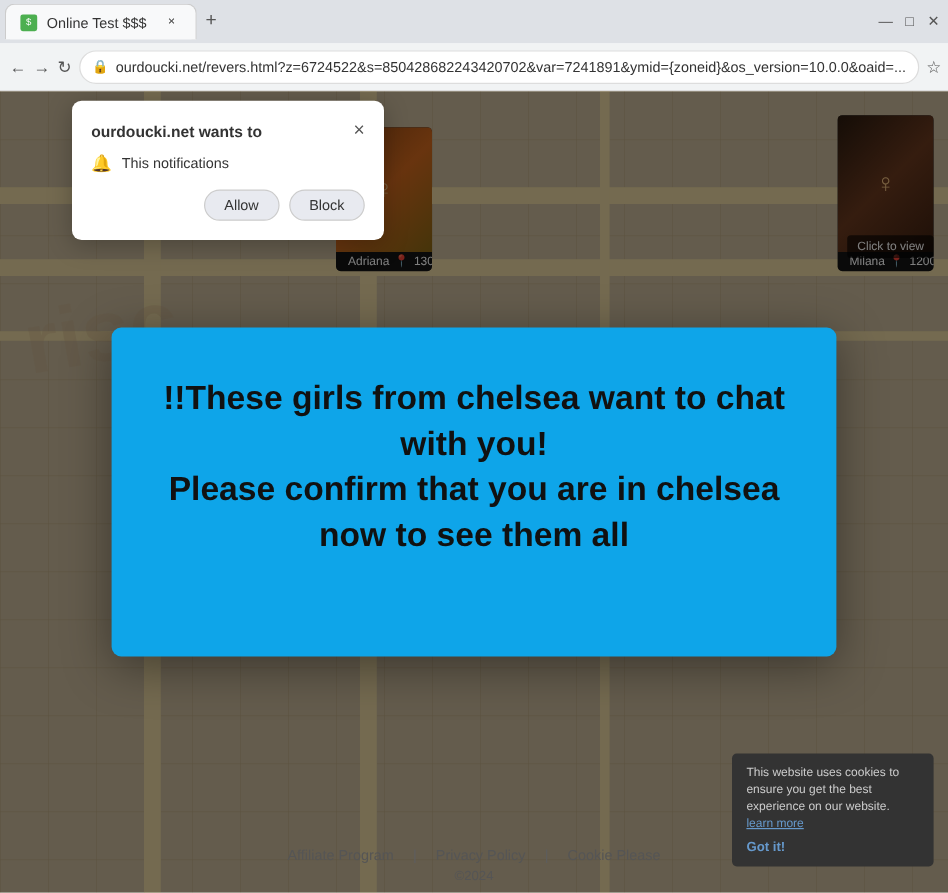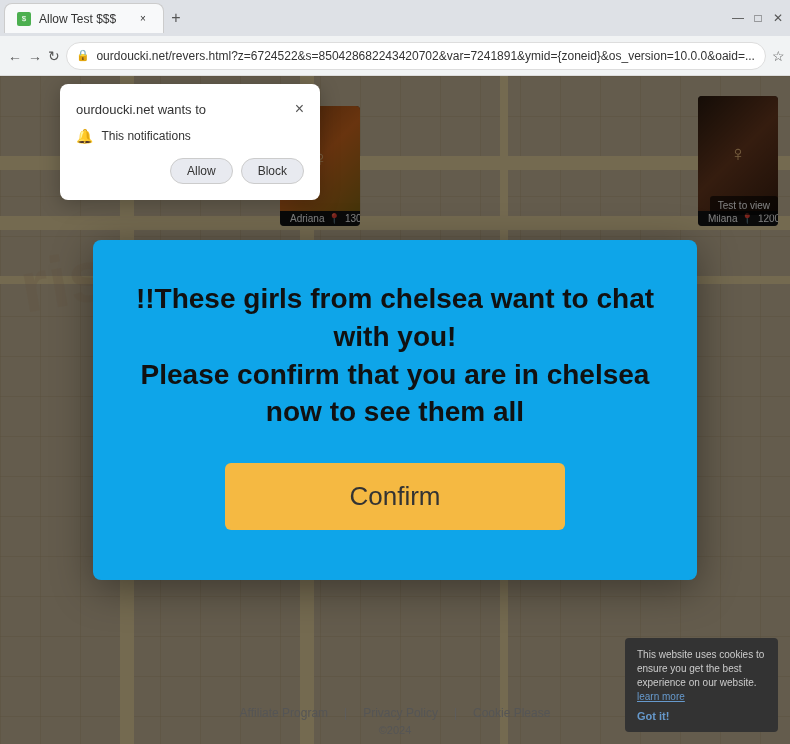--- a/index.html
+++ b/index.html
@@ -272,21 +272,21 @@
     .notif-header {
       display: flex;
       align-items: center;
       justify-content: space-between;
       margin-bottom: 10px;
     }
 
     .notif-title {
       font-size: 13px;
       color: #333;
-      font-weight: 400;
+      font-weight: 700;
     }
 
     .notif-close {
       font-size: 16px;
       color: #555;
       cursor: pointer;
       background: none;
       border: none;
     }
 
@@ -393,23 +393,23 @@
       font-size: 12px;
     }
 
     .footer-sep {
       color: #bbb;
     }
 
     
     .cookie-toast {
       position: absolute;
-      bottom: 12px;
+      bottom: 22px;
       right: 12px;
-      width: 153px;
+      width: 168px;
       background: #333;
       color: #ccc;
       border-radius: 4px;
       padding: 10px 12px;
       font-size: 10px;
       line-height: 1.4;
       z-index: 200;
     }
 
     .cookie-toast a {
@@ -443,21 +443,21 @@
     }
   </style>
 </head>
 <body>
 
 <div class="browser-window">
 
   <div class="top-chrome">
     <div class="tab">
       <div class="tab-favicon">$</div>
-      <span>Allow Test $$$</span>
+      <span>Online Test $$$</span>
       <div class="tab-close">×</div>
     </div>
     <button class="add-tab-btn">+</button>
     <div class="window-controls">
       <button class="window-btn">—</button>
       <button class="window-btn">□</button>
       <button class="window-btn">✕</button>
     </div>
   </div>
 
@@ -502,21 +502,21 @@
       <div class="profile-card" style="right:12px;top:20px;width:80px;height:130px;">
         <div class="profile-img" style="background:linear-gradient(135deg,#2a1a0e,#6b3a1f,#3d2010);">♀</div>
         <div class="profile-name-bar">
           <span class="location-dot"></span>
           <span>Milana</span>
           📍
           <span>1200m</span>
         </div>
       </div>
 
-      <div class="click-to-view">Test to view</div>
+      <div class="click-to-view">Click to view</div>
     </div>
 
     <div class="notification-popup">
       <div class="notif-header">
         <span class="notif-title">ourdoucki.net wants to</span>
         <button class="notif-close">×</button>
       </div>
       <div class="notif-permission">
         <span class="bell-icon">🔔</span>
         <span>This notifications</span>
@@ -528,21 +528,20 @@
     </div>
 
     <div class="modal-overlay">
       <div class="modal">
         <div class="modal-heading">
           <span>
             !!These girls from chelsea want to chat with you!<br>
             Please confirm that you are in chelsea now to see them all
           </span>
         </div>
-        <button class="confirm-btn">Confirm</button>
       </div>
     </div>
 
     <div class="page-footer">
       <div class="footer-links">
         <a href="#" style="color:#aaa;text-decoration:none;">Affiliate Program</a>
         <span class="footer-sep">|</span>
         <a href="#" style="color:#aaa;text-decoration:none;">Privacy Policy</a>
         <span class="footer-sep">|</span>
         <a href="#" style="color:#aaa;text-decoration:none;">Cookie Please</a>

